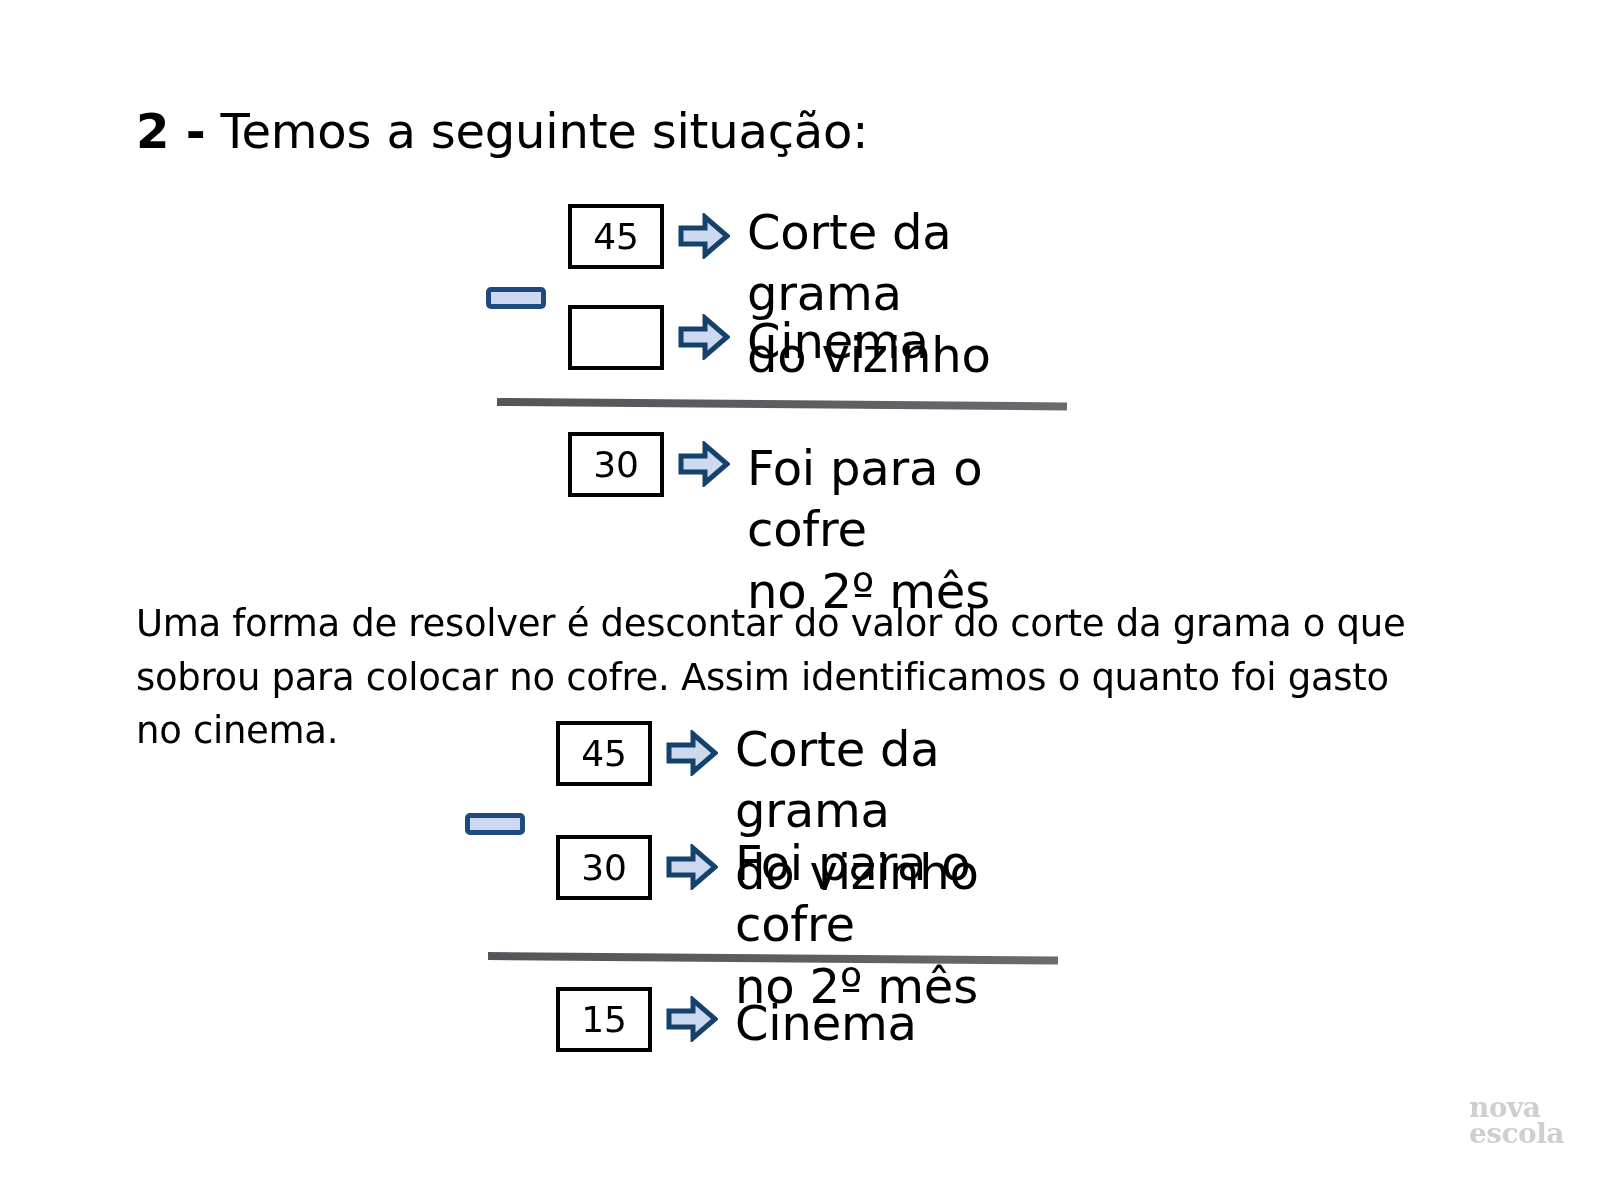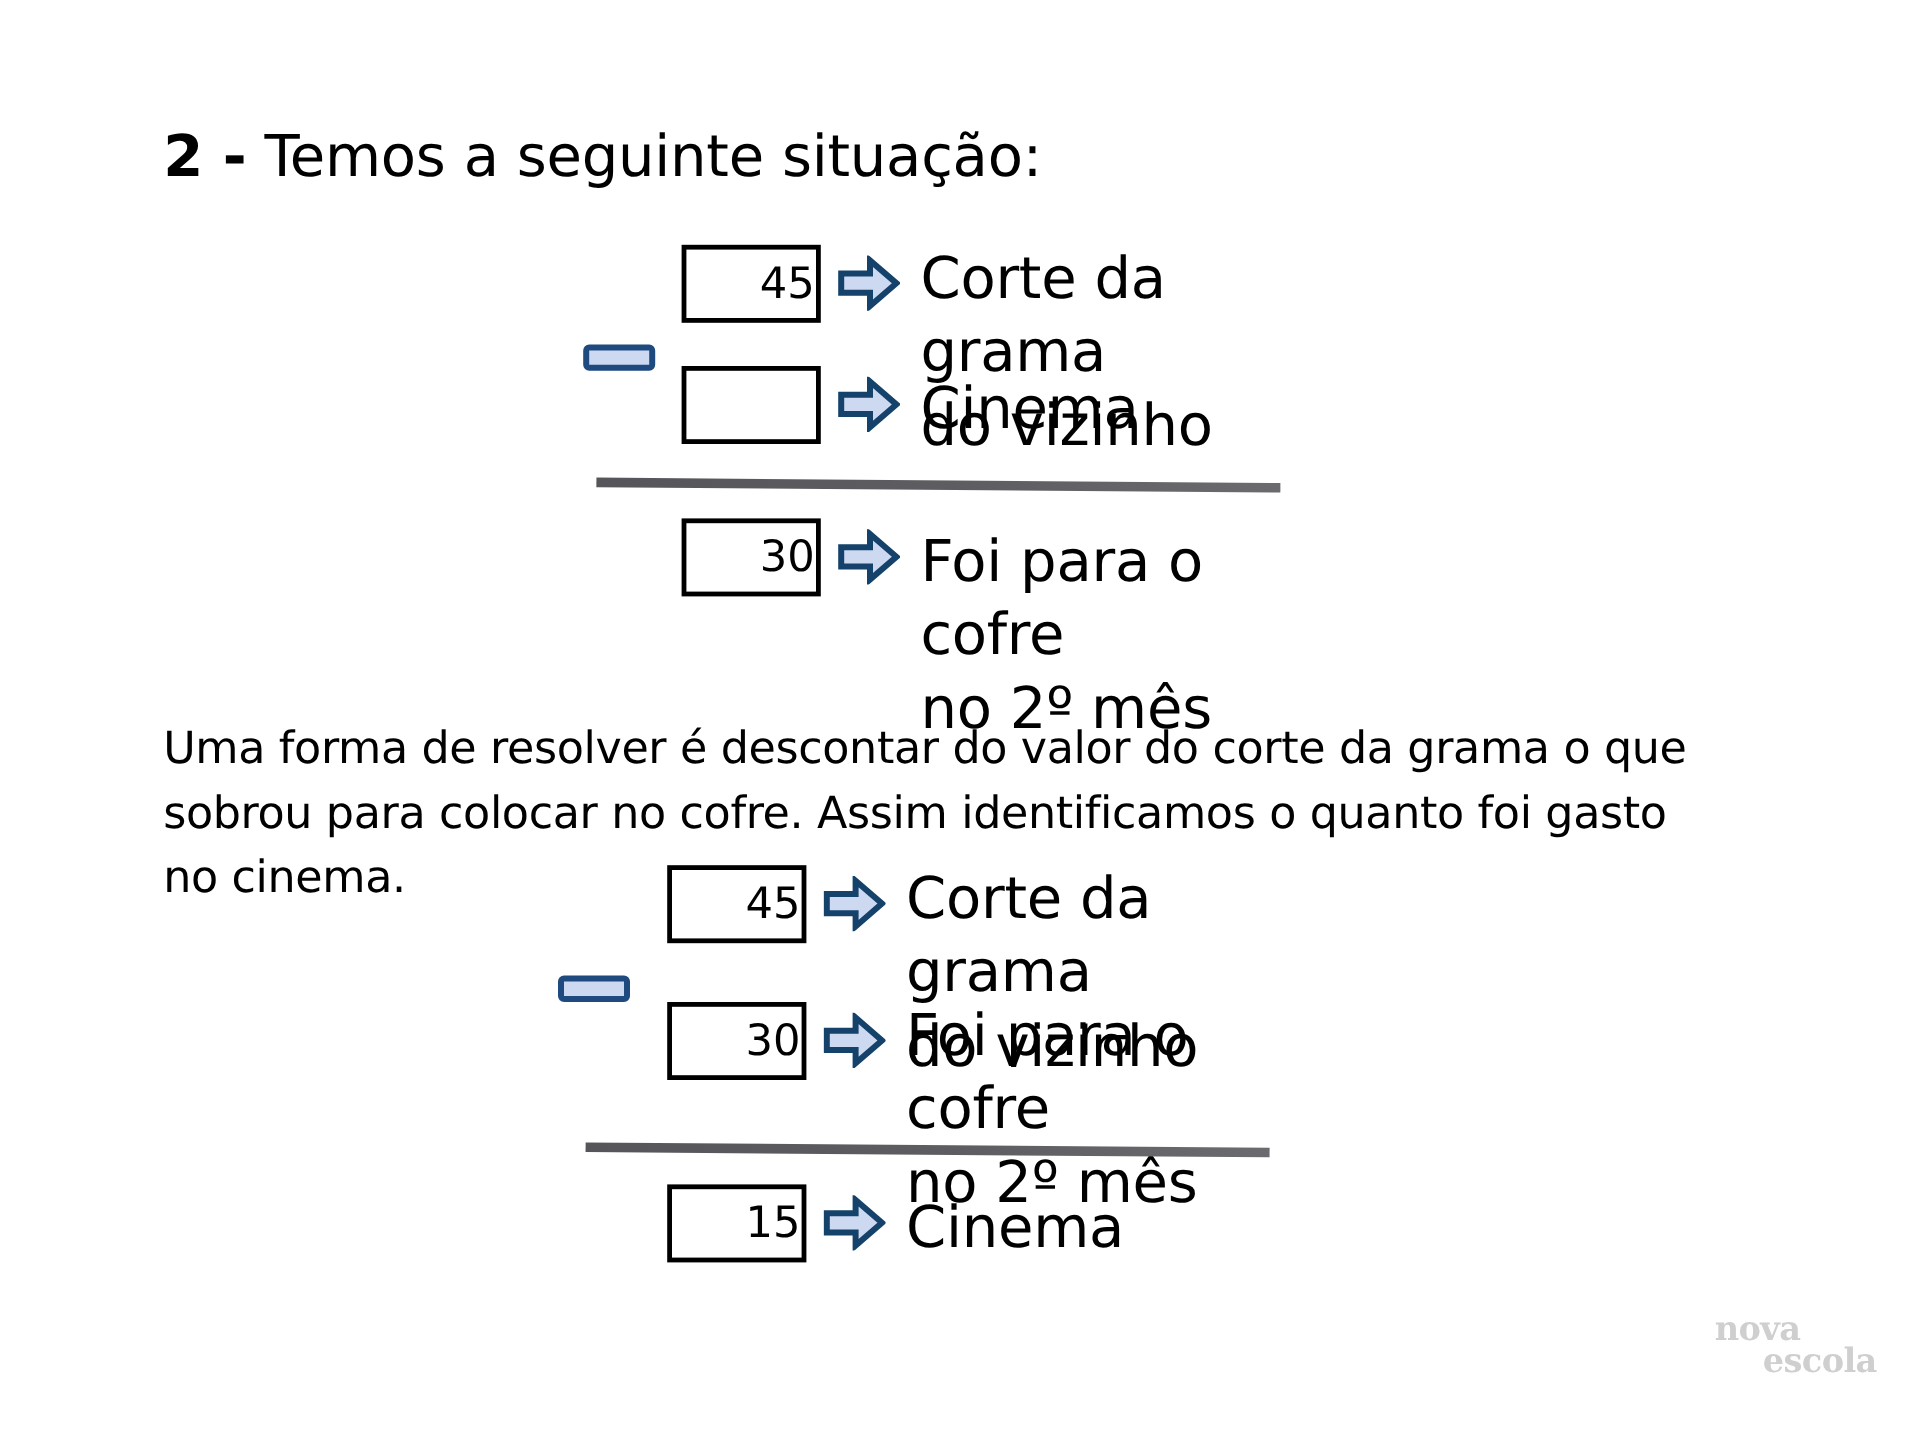--- a/index.html
+++ b/index.html
@@ -71,29 +71,29 @@
   #minus-two { left: 22px;  top: 98px; }
 
   
   .op-row {
     position: absolute;
     display: flex;
     align-items: flex-start;
   }
 
   .value-box {
-    width: 116px;
+    width: 96px;
     height: 65px;
     border: 4px solid #000000;
     box-sizing: border-box;
     background: #ffffff;
     display: flex;
     align-items: center;
     justify-content: flex-end;
-    padding-right: 1px;
+    padding-right: 21px;
     font-size: 36px;
     line-height: 1;
     font-weight: 400;
     flex: 0 0 auto;
   }
 
   .arrow-icon {
     flex: 0 0 auto;
     width: 52px;
     height: 46px;
@@ -128,21 +128,21 @@
     bottom: 52px;
     text-align: left;
     color: #cfcfcf;
     font-family: "DejaVu Serif", "Liberation Serif", serif;
     font-weight: 700;
     font-size: 28px;
     line-height: 0.95;
     letter-spacing: -0.5px;
     user-select: none;
   }
-  .brand-logo .logo-line-2 { display: block; margin-left: 40px; }
+  .brand-logo .logo-line-2 { display: block; }
 </style>
 </head>
 <body>
 
 <div class="question-heading">
   <span class="q-num">2 -</span><span class="q-text"> Temos a seguinte situação:</span>
 </div>
 
 <div class="operation" id="operation-one">
   <div class="op-body" style="height:320px;">

